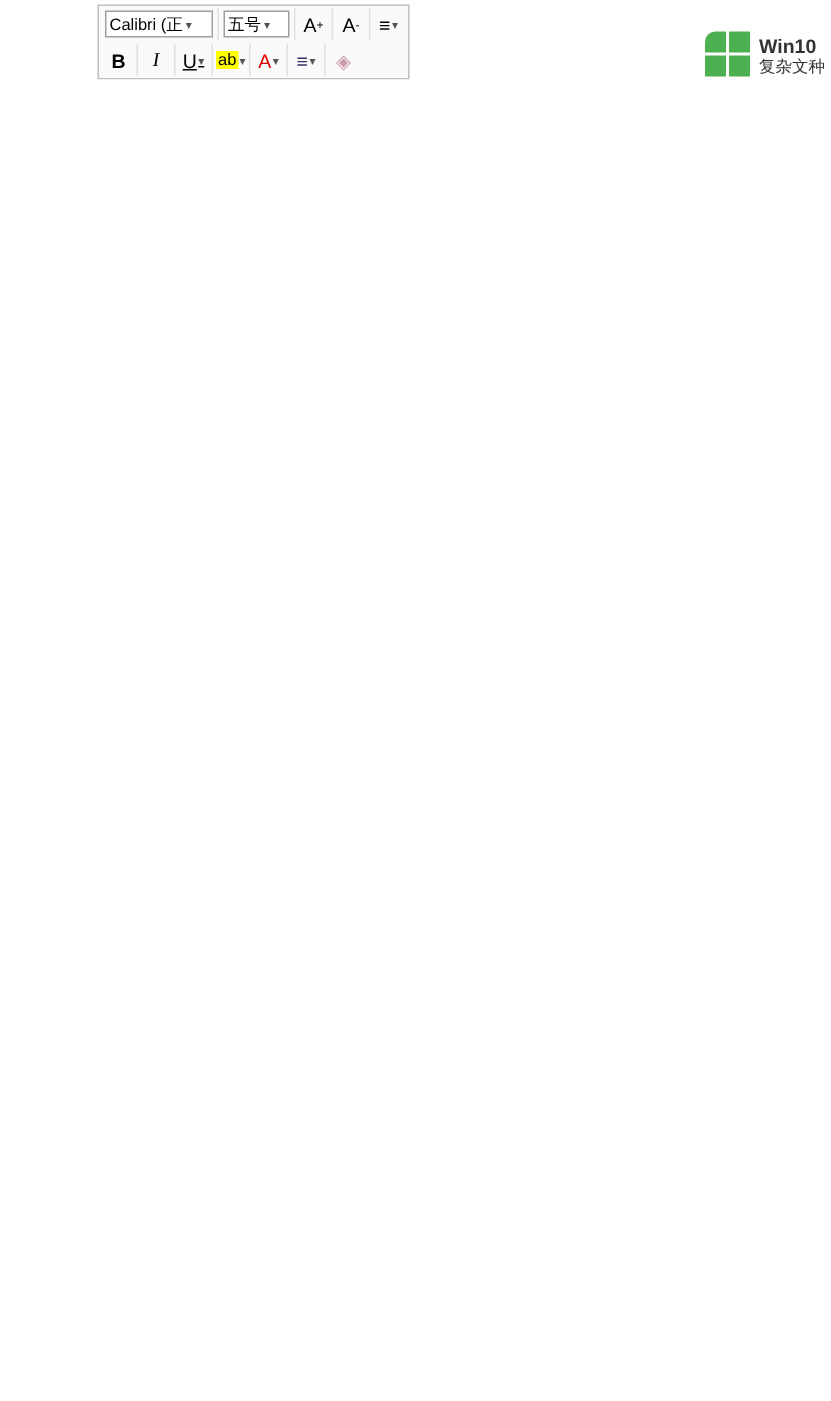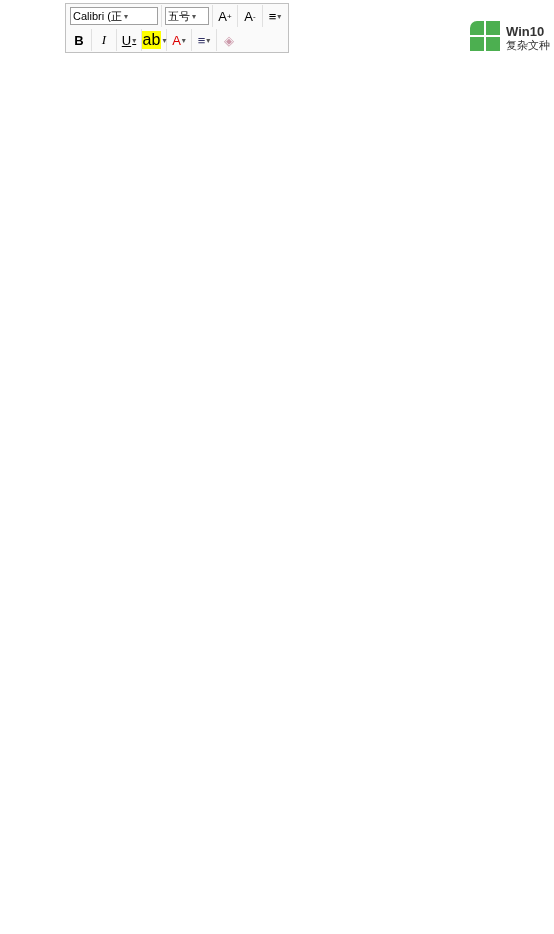--- a/index.html
+++ b/index.html
@@ -70,21 +70,21 @@
 .wm-txt { font-size: 11px; line-height: 13px; color: #333; }
 .wm-txt b { font-size: 13px; }
 </style>
 </head>
 <body>
 
 <div class="toolbar-wrap">
   <div class="toolbar">
     <div class="trow">
       <div class="tcell">
-        <div class="font-sel" style="width:88px">
+        <div class="font-sel" style="width:72px">
           <span>Calibri (正</span>
             <span class="dd">▾</span>
         </div>
       </div>
       <div class="tcell">
         <div class="font-sel" style="width:44px">
           <span>五号</span>
             <span class="dd">▾</span>
         </div>
       </div>
@@ -103,21 +103,21 @@
           <span class="ticon" style="font-weight:bold">B</span>
         </div>
       <div class="tcell">
           <span class="ticon" style="font-style:italic;font-family:serif">I</span>
         </div>
       <div class="tcell">
           <span class="ticon" style="text-decoration:underline">U<span class="dd-arrow">▾</span></span>
         </div>
       <div class="tcell">
           <span class="ticon">
-            <span style="background:#ff0;font-size:16px;padding:0 1px">ab</span>
+            <span style="background:#ff0;font-size:11px;padding:0 1px">ab</span>
             <span class="dd-arrow">▾</span>
           </span>
         </div>
       <div class="tcell">
           <span class="ticon" style="color:#d00">A<span class="dd-arrow">▾</span></span>
         </div>
       <div class="tcell">
           <span class="ticon" style="color:#336">≡<span class="dd-arrow">▾</span></span>
         </div>
       <div class="tcell">

